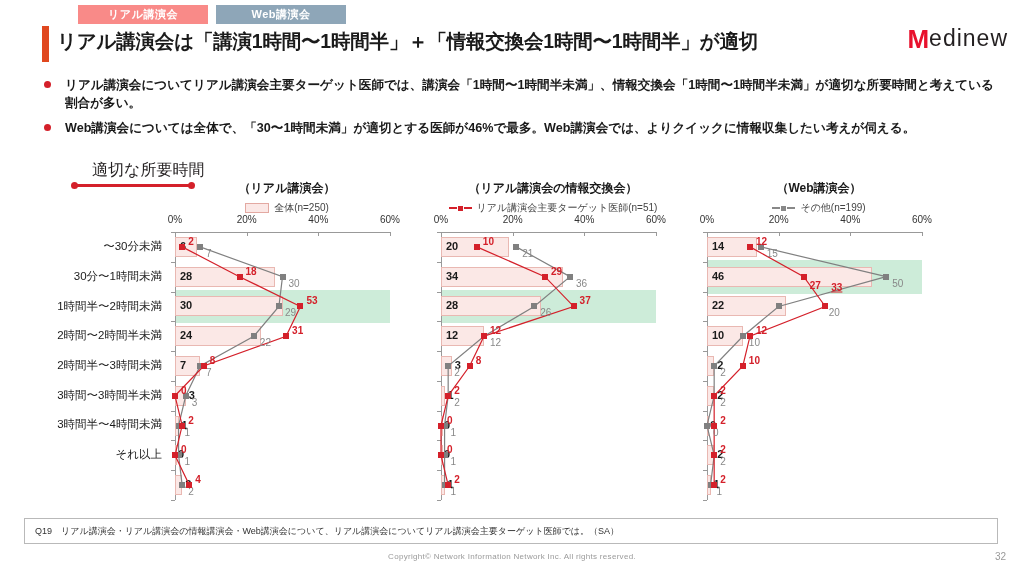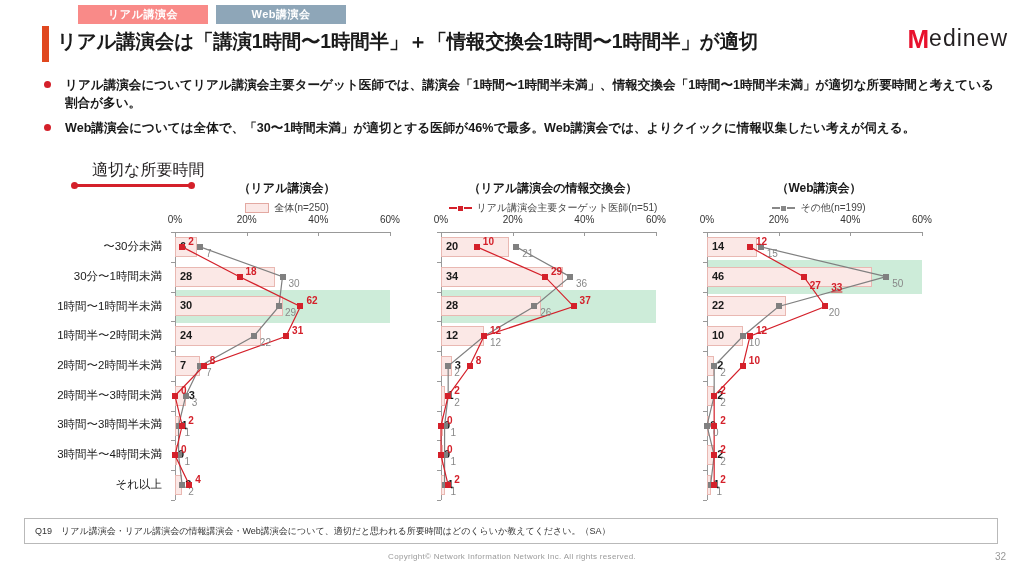--- a/index.html
+++ b/index.html
@@ -114,21 +114,20 @@
       <span class="txt">Web講演会については全体で、「30〜1時間未満」が適切とする医師が46%で最多。Web講演会では、よりクイックに情報収集したい考えが伺える。</span>
     </div>
   </div>
 
   <div class="note-label">適切な所要時間</div>
   <div class="note-line"></div>
 
   <div class="ycats" id="ycats">
       <div class="ycat">〜30分未満</div>
       <div class="ycat">30分〜1時間未満</div>
-      <div class="ycat">1時間〜1時間半未満</div>
       <div class="ycat">1時間半〜2時間未満</div>
       <div class="ycat">2時間〜2時間半未満</div>
       <div class="ycat">2時間半〜3時間未満</div>
       <div class="ycat">3時間〜3時間半未満</div>
       <div class="ycat">3時間半〜4時間未満</div>
       <div class="ycat">それ以上</div>
     </div>
 
   <div class="chart" id="chart1">
       <div class="chart-title">（リアル講演会）</div>
@@ -200,21 +199,21 @@
         <div class="pt-lab gray" style="left: 9.58333px; top: 199.556px;">1</div>
         <div class="pt gray" style="left: 3.58333px; top: 223.333px;"></div>
         <div class="pt-lab gray" style="left: 9.58333px; top: 229.333px;">1</div>
         <div class="pt gray" style="left: 7.16667px; top: 253.111px;"></div>
         <div class="pt-lab gray" style="left: 13.1667px; top: 259.111px;">2</div>
         <div class="pt red" style="left: 7.16667px; top: 14.8889px;"></div>
         <div class="pt-lab red" style="left: 13.1667px; top: 8.88889px;">2</div>
         <div class="pt red" style="left: 64.5px; top: 44.6667px;"></div>
         <div class="pt-lab red" style="left: 70.5px; top: 38.6667px;">18</div>
         <div class="pt red" style="left: 125.417px; top: 74.4444px;"></div>
-        <div class="pt-lab red" style="left: 131.417px; top: 68.4444px;">62</div>
+        <div class="pt-lab red" style="left: 131.417px; top: 68.4444px;">53</div>
         <div class="pt red" style="left: 111.083px; top: 104.222px;"></div>
         <div class="pt-lab red" style="left: 117.083px; top: 98.2222px;">31</div>
         <div class="pt red" style="left: 28.6667px; top: 134px;"></div>
         <div class="pt-lab red" style="left: 34.6667px; top: 128px;">8</div>
         <div class="pt red" style="left: 0px; top: 163.778px;"></div>
         <div class="pt-lab red" style="left: 6px; top: 157.778px;">0</div>
         <div class="pt red" style="left: 7.16667px; top: 193.556px;"></div>
         <div class="pt-lab red" style="left: 13.1667px; top: 187.556px;">2</div>
         <div class="pt red" style="left: 0px; top: 223.333px;"></div>
         <div class="pt-lab red" style="left: 6px; top: 217.333px;">0</div>
@@ -409,17 +408,17 @@
         <div class="pt red" style="left: 7.16667px; top: 193.556px;"></div>
         <div class="pt-lab red" style="left: 13.1667px; top: 187.556px;">2</div>
         <div class="pt red" style="left: 7.16667px; top: 223.333px;"></div>
         <div class="pt-lab red" style="left: 13.1667px; top: 217.333px;">2</div>
         <div class="pt red" style="left: 7.16667px; top: 253.111px;"></div>
         <div class="pt-lab red" style="left: 13.1667px; top: 247.111px;">2</div>
       </div>
     </div>
 
   <div class="qbox">
-    <span class="q">Q19　リアル講演会・リアル講演会の情報講演会・Web講演会について、適切だと思われる所要時間はどのくらいか教えてください。（SA）</span>
+    <span class="q">Q19　リアル講演会・リアル講演会の情報講演会・Web講演会について、リアル講演会についてリアル講演会主要ターゲット医師では。（SA）</span>
   </div>
   <div class="copyright">Copyright© Network Information Network Inc. All rights reserved.</div>
   <div class="pageno">32</div>
 </div>
 
 </body></html>

